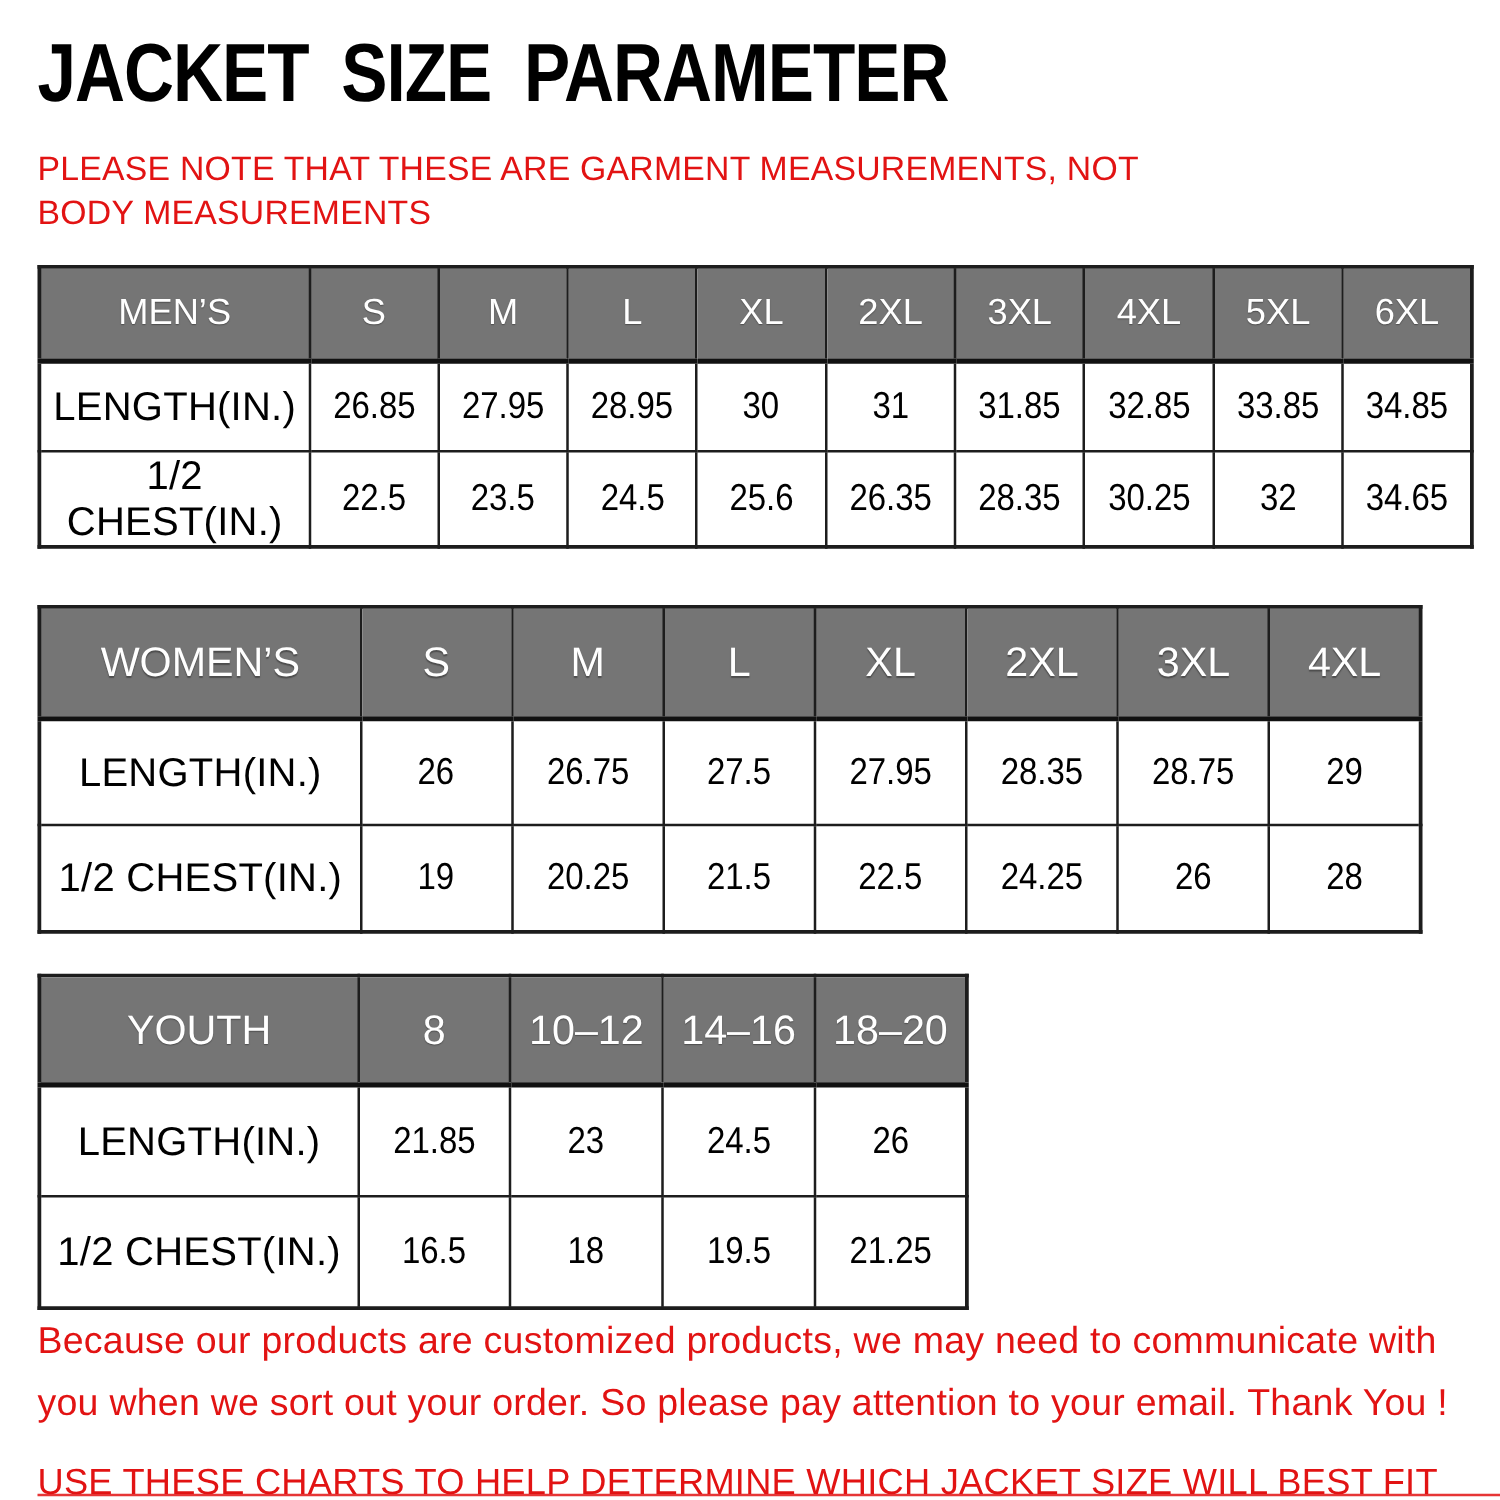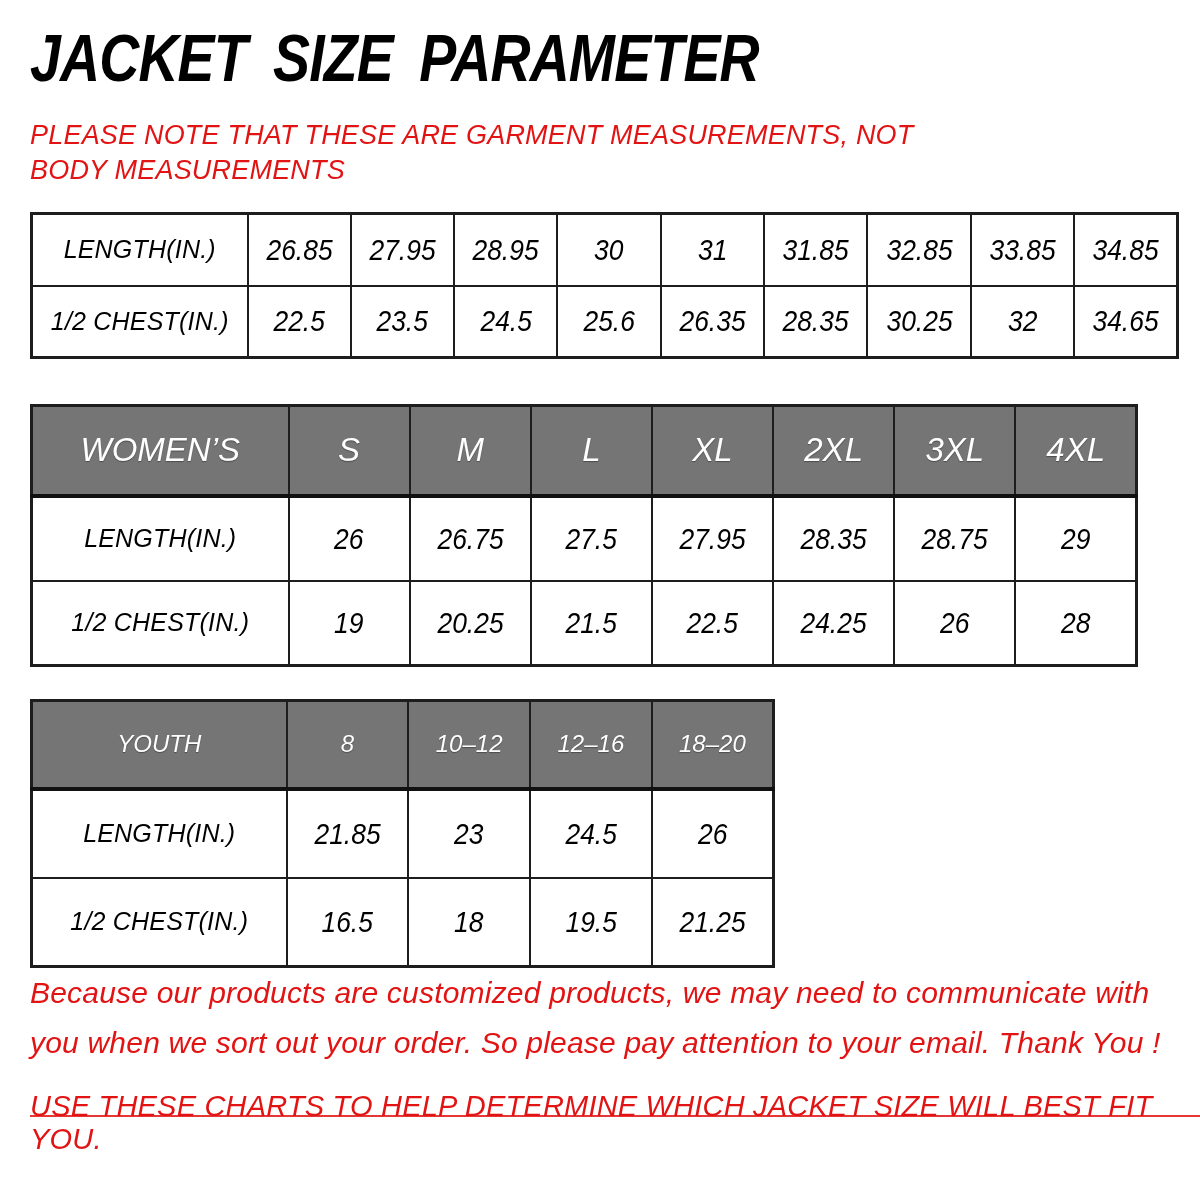--- a/index.html
+++ b/index.html
@@ -8,21 +8,20 @@
     background: #ffffff;
     font-family: "Liberation Sans", sans-serif;
     color: #000;
   }
   .page {
     position: relative;
     width: 1200px;
     height: 1200px;
     overflow: hidden;
     padding: 26px 0 4px 30px;
-    font-style: italic;
   }
   
   .title {
     font-size: 66px;
     font-weight: 900;
     line-height: 64px;
     letter-spacing: -1px;
     word-spacing: 14px;
     color: #000;
     transform: scaleX(0.84);
@@ -51,39 +50,39 @@
     overflow: hidden;
   }
   .hcell {
     background: #757575;
     color: #ffffff;
     font-weight: 500;
     text-shadow: 0 1px 1px rgba(0,0,0,0.35);
     border-bottom: 4px solid #111;
   }
   .lcell {
-    font-size: 25px;
+    font-size: 32px;
     font-weight: 500;
     color: #000;
     letter-spacing: 0.2px;
   }
   .vcell span {
     display: inline-block;
     font-size: 30px;
     transform: scaleX(0.88);
   }
   .tbl-mens  { margin-top: 24px; width: 1149px; }
   .tbl-mens  td { height: 72px; }
   .tbl-mens  .hrow td { height: 75px; font-size: 29px; }
   .tbl-womens { margin-top: 45px; width: 1108px; }
   .tbl-womens td { height: 85px; }
   .tbl-womens .hrow td { height: 90px; font-size: 33px; }
   .tbl-youth { margin-top: 32px; width: 745px; }
   .tbl-youth td { height: 89px; }
-  .tbl-youth .hrow td { height: 88px; font-size: 24px; }
+  .tbl-youth .hrow td { height: 88px; font-size: 33px; }
   
   .footer-para {
     max-width: 1150px;
     font-size: 30px;
     line-height: 50px;
     font-weight: 500;
     color: #e21313;
     letter-spacing: 0.2px;
   }
   .use-note {
@@ -122,20 +121,32 @@
         <col>
         <col>
         <col>
         <col>
         <col>
         <col>
         <col>
         <col>
     </colgroup>
     <tbody>
+        <tr class="hrow">
+      <td class="hcell">MEN’S</td>
+      <td class="hcell">S</td>
+      <td class="hcell">M</td>
+      <td class="hcell">L</td>
+      <td class="hcell">XL</td>
+      <td class="hcell">2XL</td>
+      <td class="hcell">3XL</td>
+      <td class="hcell">4XL</td>
+      <td class="hcell">5XL</td>
+      <td class="hcell">6XL</td>
+    </tr>
     <tr>
       <td class="lcell">LENGTH(IN.)</td>
       <td class="vcell"><span>26.85</span></td>
       <td class="vcell"><span>27.95</span></td>
       <td class="vcell"><span>28.95</span></td>
       <td class="vcell"><span>30</span></td>
       <td class="vcell"><span>31</span></td>
       <td class="vcell"><span>31.85</span></td>
       <td class="vcell"><span>32.85</span></td>
       <td class="vcell"><span>33.85</span></td>
@@ -209,21 +220,21 @@
         <col>
         <col>
         <col>
         <col>
     </colgroup>
     <tbody>
         <tr class="hrow">
       <td class="hcell">YOUTH</td>
       <td class="hcell">8</td>
       <td class="hcell">10–12</td>
-      <td class="hcell">12–16</td>
+      <td class="hcell">14–16</td>
       <td class="hcell">18–20</td>
     </tr>
     <tr>
       <td class="lcell">LENGTH(IN.)</td>
       <td class="vcell"><span>21.85</span></td>
       <td class="vcell"><span>23</span></td>
       <td class="vcell"><span>24.5</span></td>
       <td class="vcell"><span>26</span></td>
     </tr>
     <tr>

